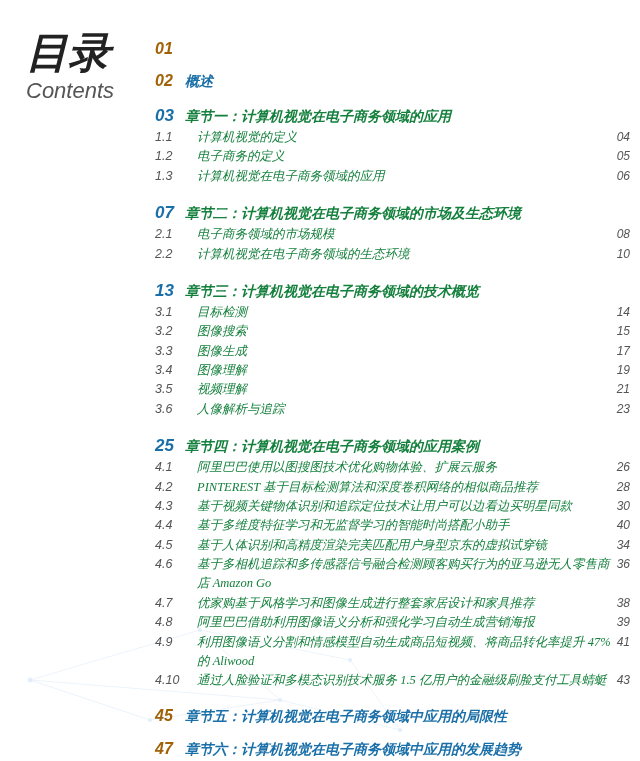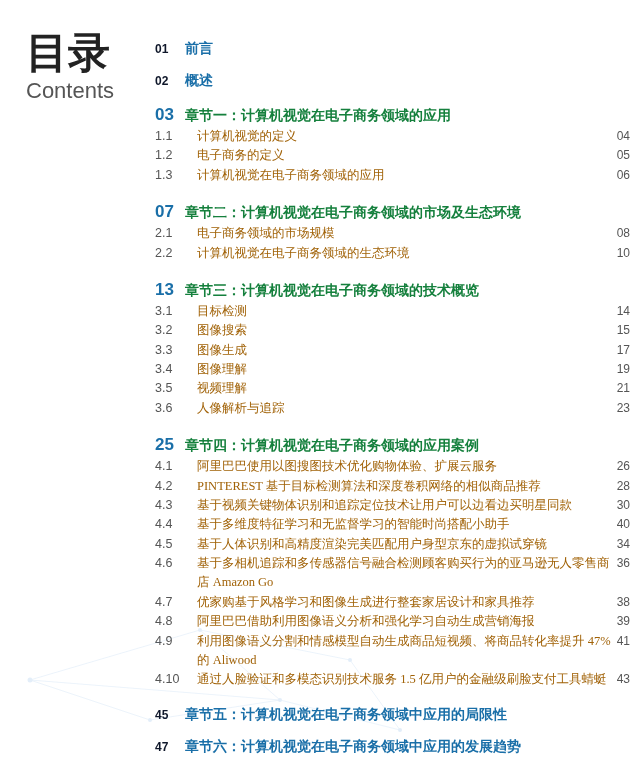--- a/index.html
+++ b/index.html
@@ -11,20 +11,21 @@
       overflow: hidden;
       position: relative;
     }
 
     .page {
       width: 640px;
       height: 740px;
       background: #fff;
       position: relative;
       padding: 30px 40px 30px 30px;
+      font-style: italic;
     }
 
     
     .title-block {
       position: absolute;
       left: 26px;
       top: 30px;
       width: 120px;
     }
 
@@ -96,29 +97,29 @@
     .sub-num {
       min-width: 42px;
       font-size: 12.5px;
       color: #555;
       font-family: Arial, sans-serif;
       flex-shrink: 0;
     }
 
     .sub-label {
       font-size: 12.5px;
-      color: #a16207;
+      color: #15803d;
       flex: 1;
       font-family: "SimSun", "STSong", serif;
     }
 
     .standalone-num {
       min-width: 30px;
-      font-size: 12px;
-      color: #0f172a;
+      font-size: 16px;
+      color: #a16207;
       font-weight: bold;
       font-family: Arial, sans-serif;
       flex-shrink: 0;
     }
 
     .standalone-label {
       font-size: 14px;
       color: #1a6fa8;
       font-weight: bold;
       font-family: "SimHei", "STHeiti", sans-serif;
@@ -141,21 +142,20 @@
 <div class="page">
 
   <div class="title-block">
     <div class="title-zh">目录</div>
     <div class="title-en">Contents</div>
   </div>
 
   <div class="contents" id="contents-area">
   <div class="section-header">
         <span class="standalone-num">01</span>
-        <span class="standalone-label">前言</span>
       </div>
       <div style="height: 2px;"></div>
       <div class="section-header">
         <span class="standalone-num">02</span>
         <span class="standalone-label">概述</span>
       </div>
       <div style="height: 2px;"></div>
       <div class="section-header">
         <span class="num-large">03</span>
         <span class="label-blue">章节一：计算机视觉在电子商务领域的应用</span>

